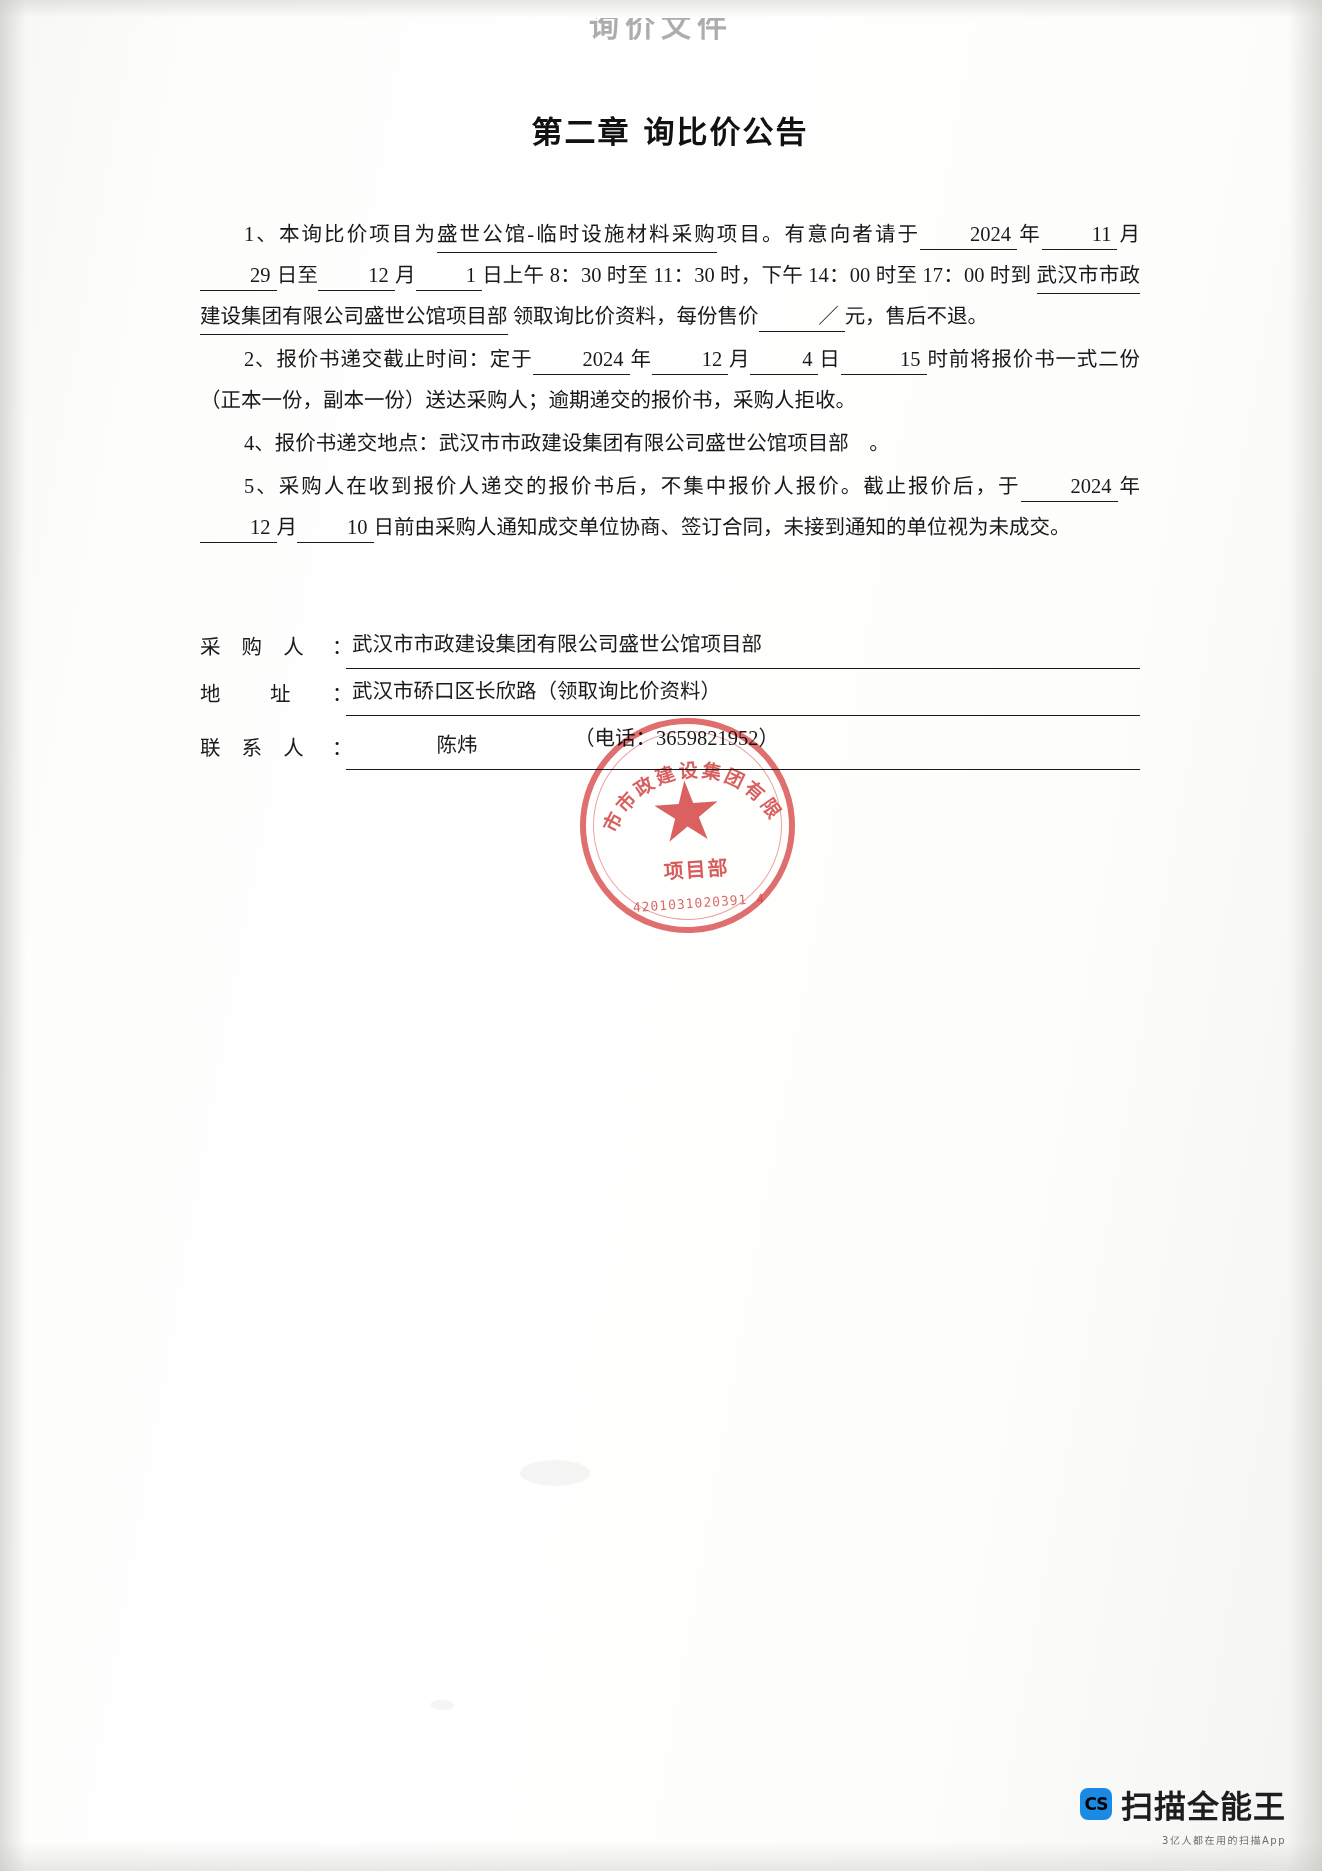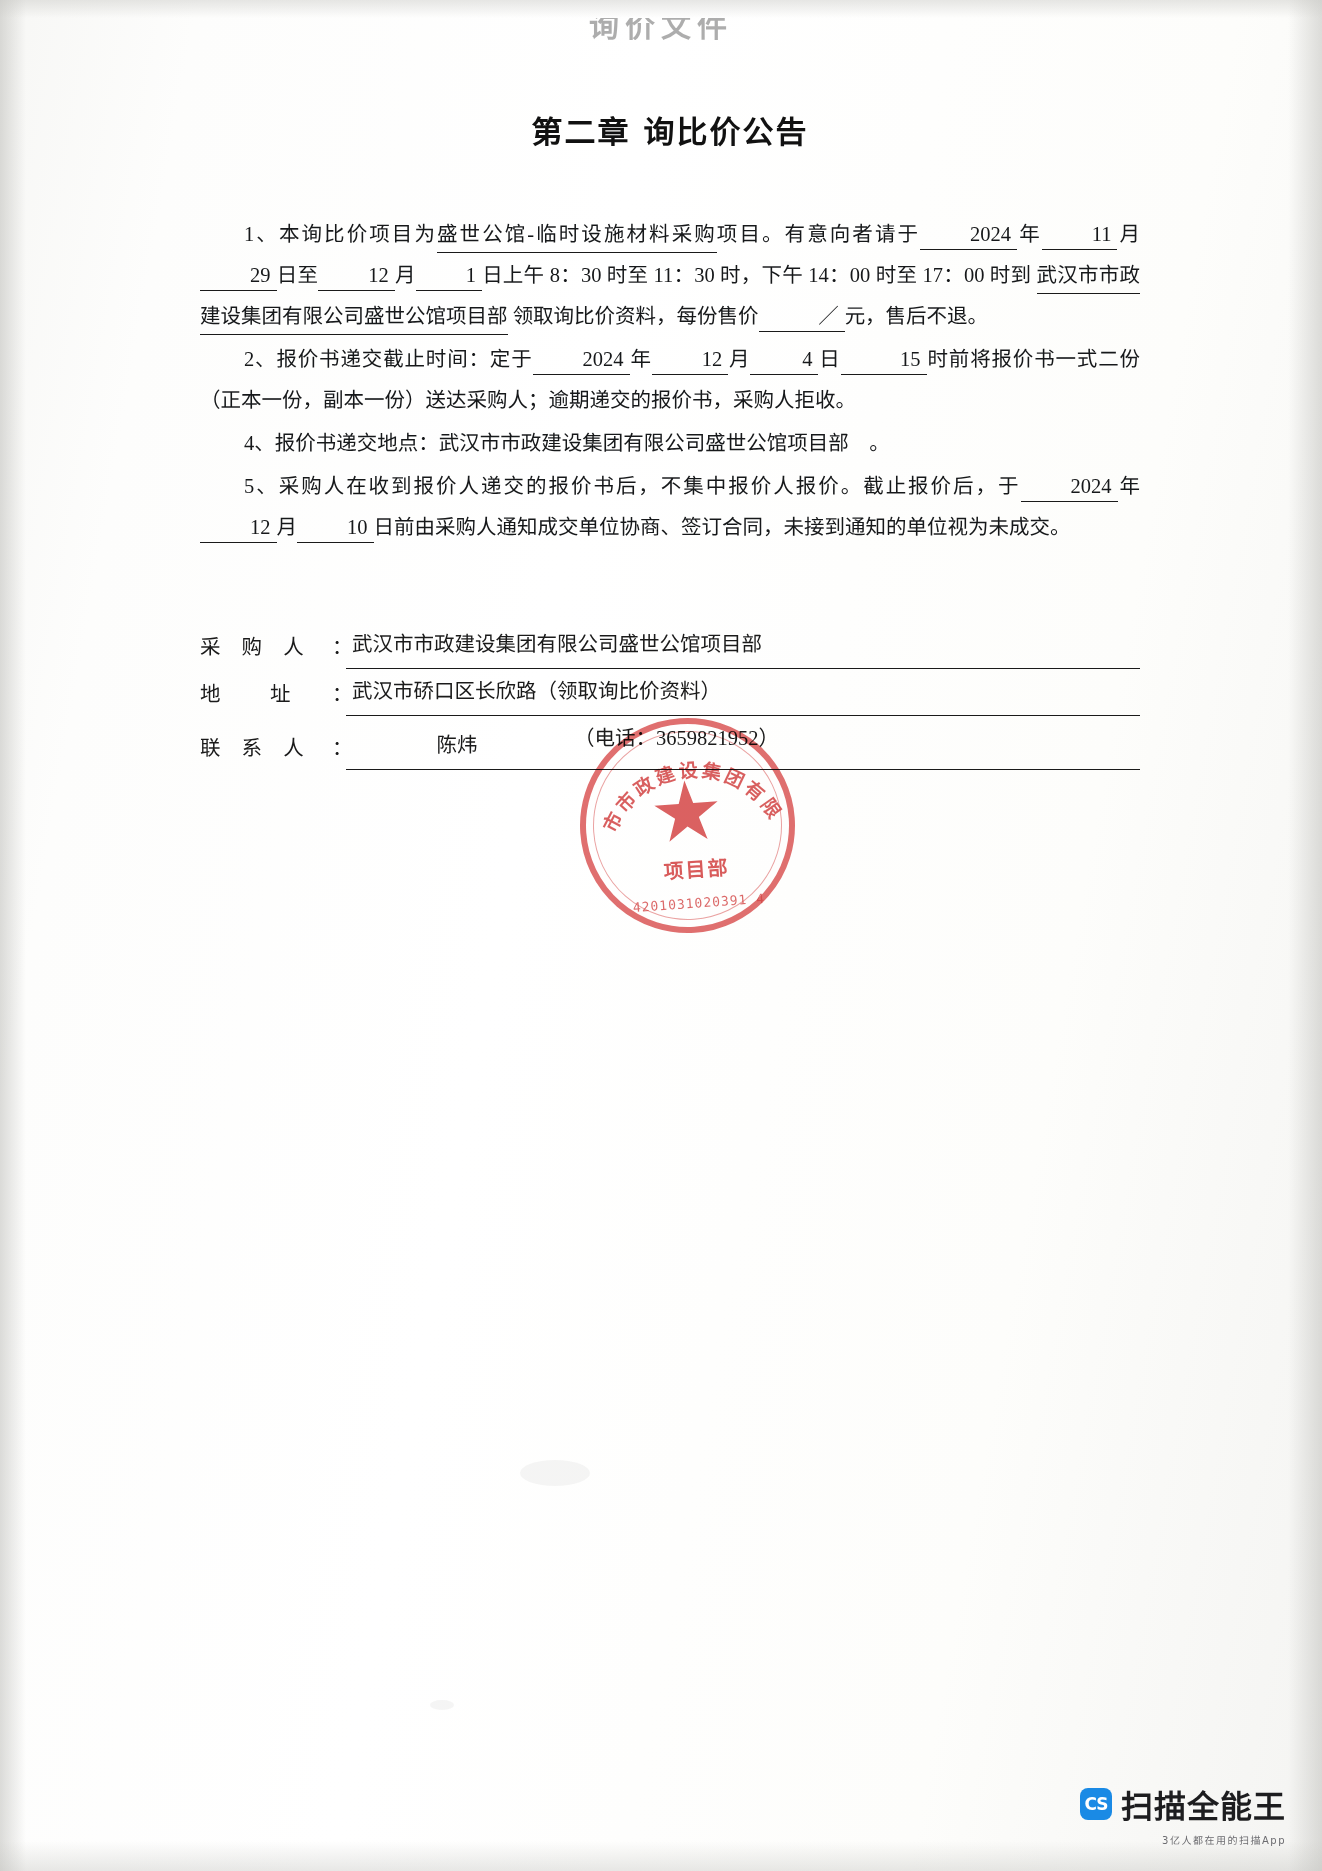--- a/index.html
+++ b/index.html
@@ -239,21 +239,21 @@
     display: flex;
     align-items: center;
     justify-content: flex-end;
     gap: 9px;
   }
   .cs-logo {
     width: 32px;
     height: 32px;
     border-radius: 8px;
     background: #1a8ae5;
-    color: #ffffff;
+    color: #000000;
     font-size: 17px;
     font-weight: bold;
     font-family: "DejaVu Sans", "Liberation Sans", sans-serif;
     display: flex;
     align-items: center;
     justify-content: center;
     letter-spacing: -1px;
   }
   .cs-name {
     font-size: 32px;

